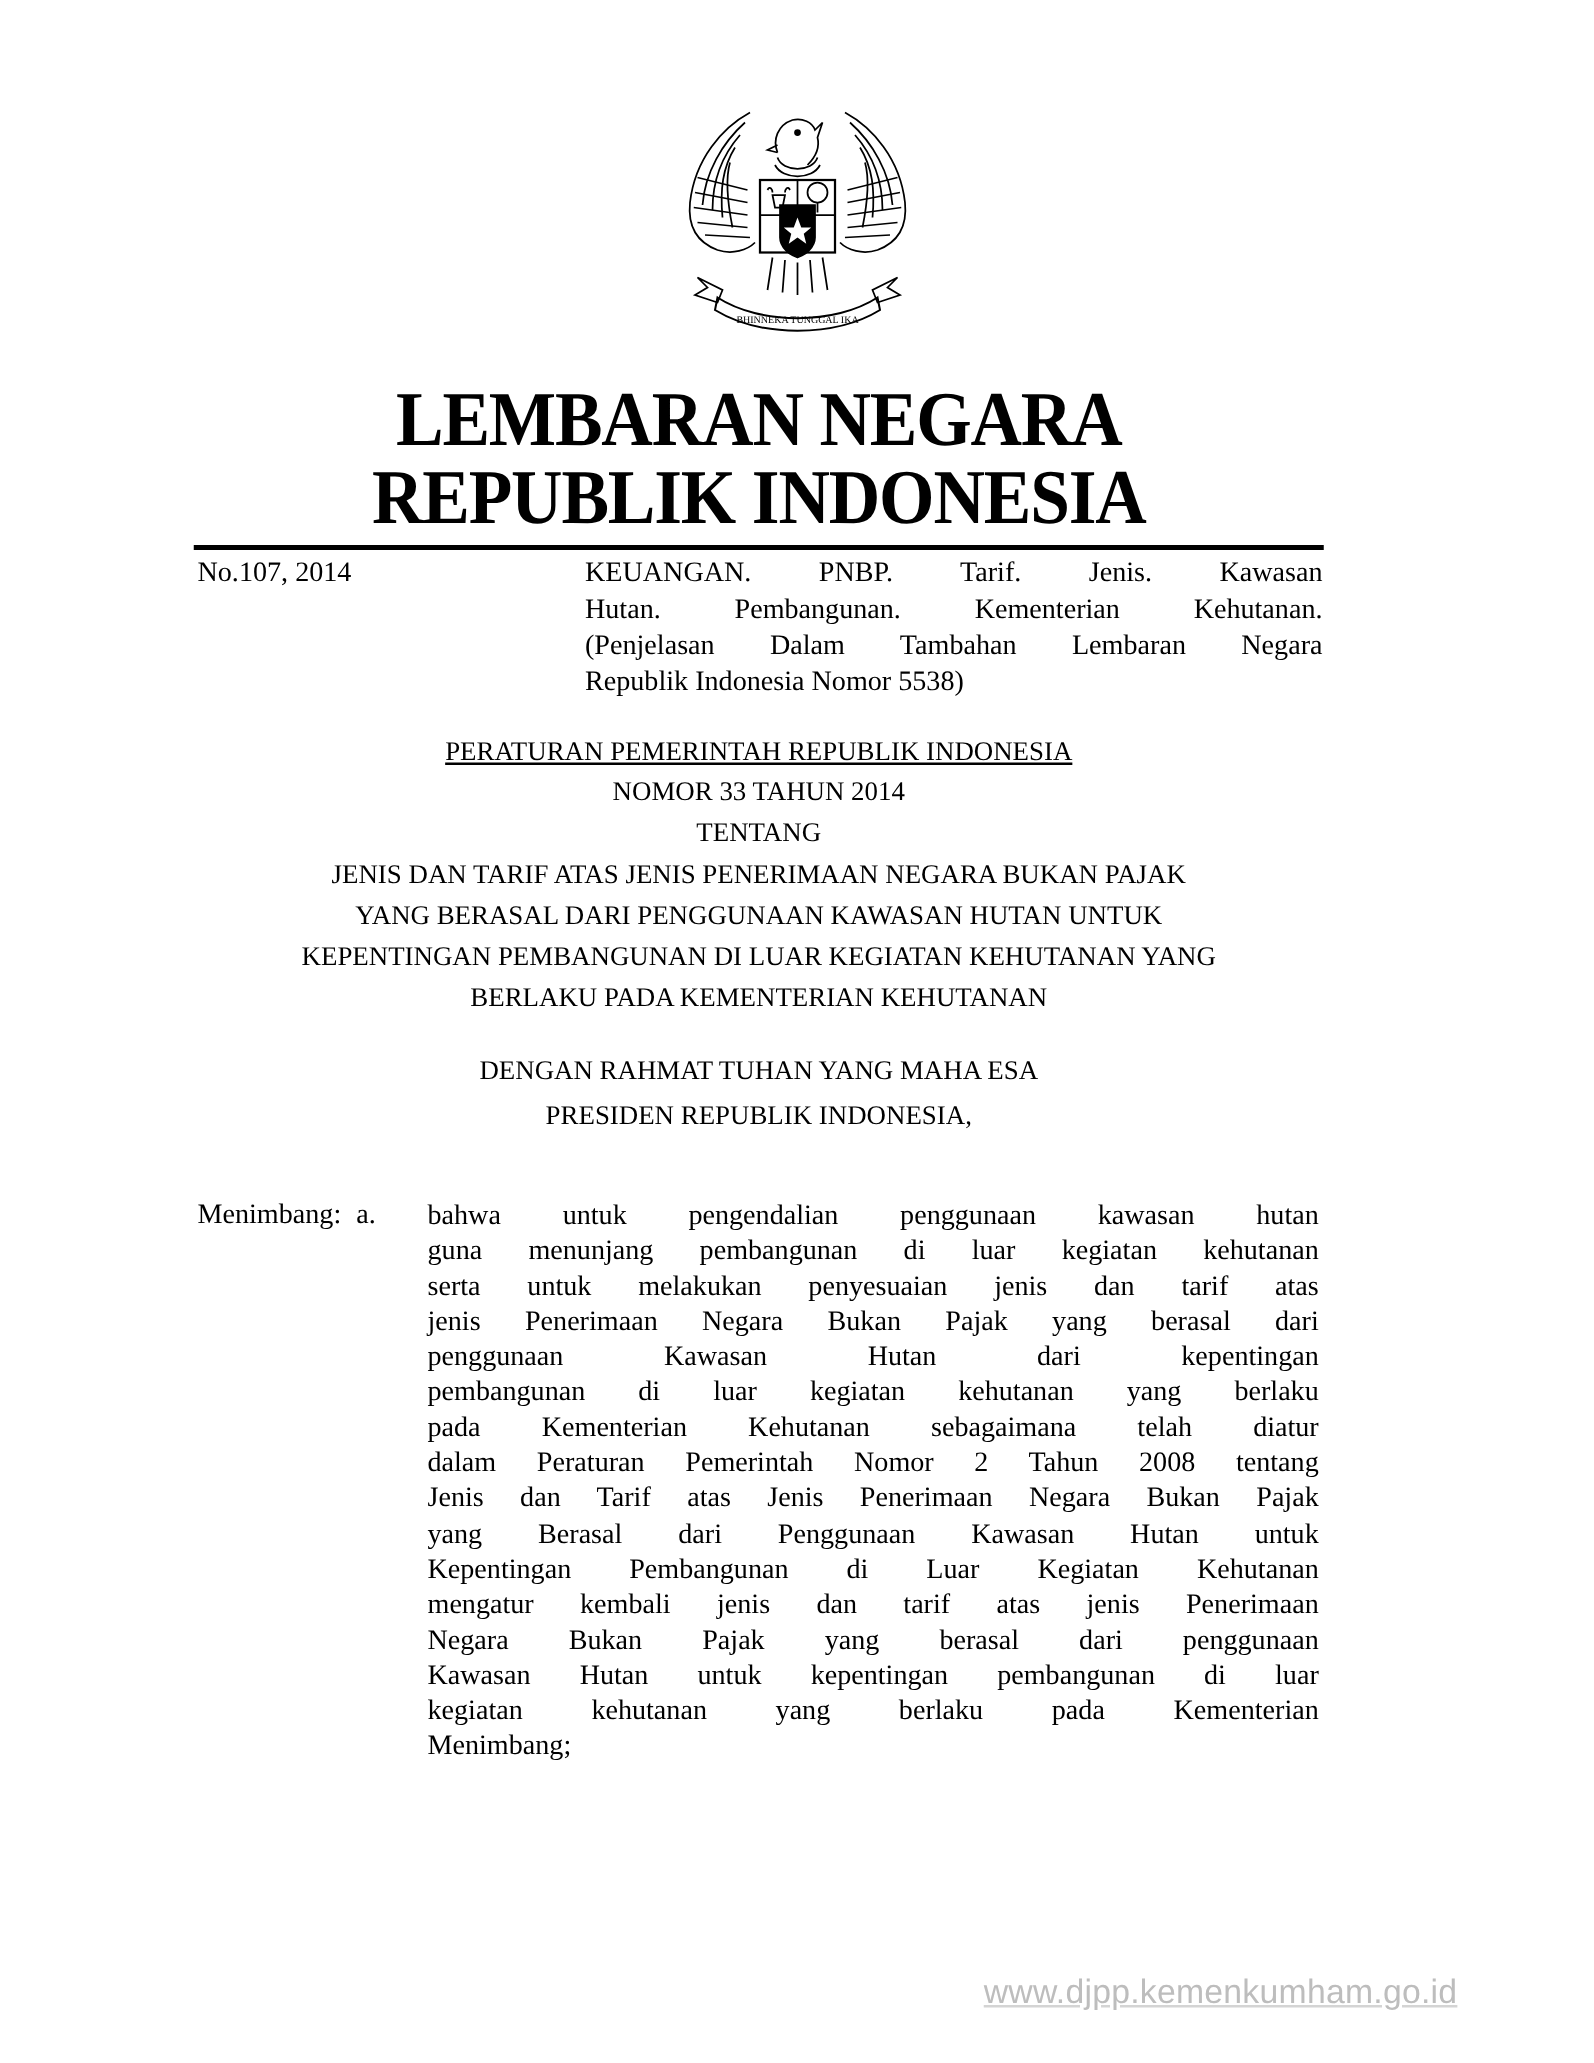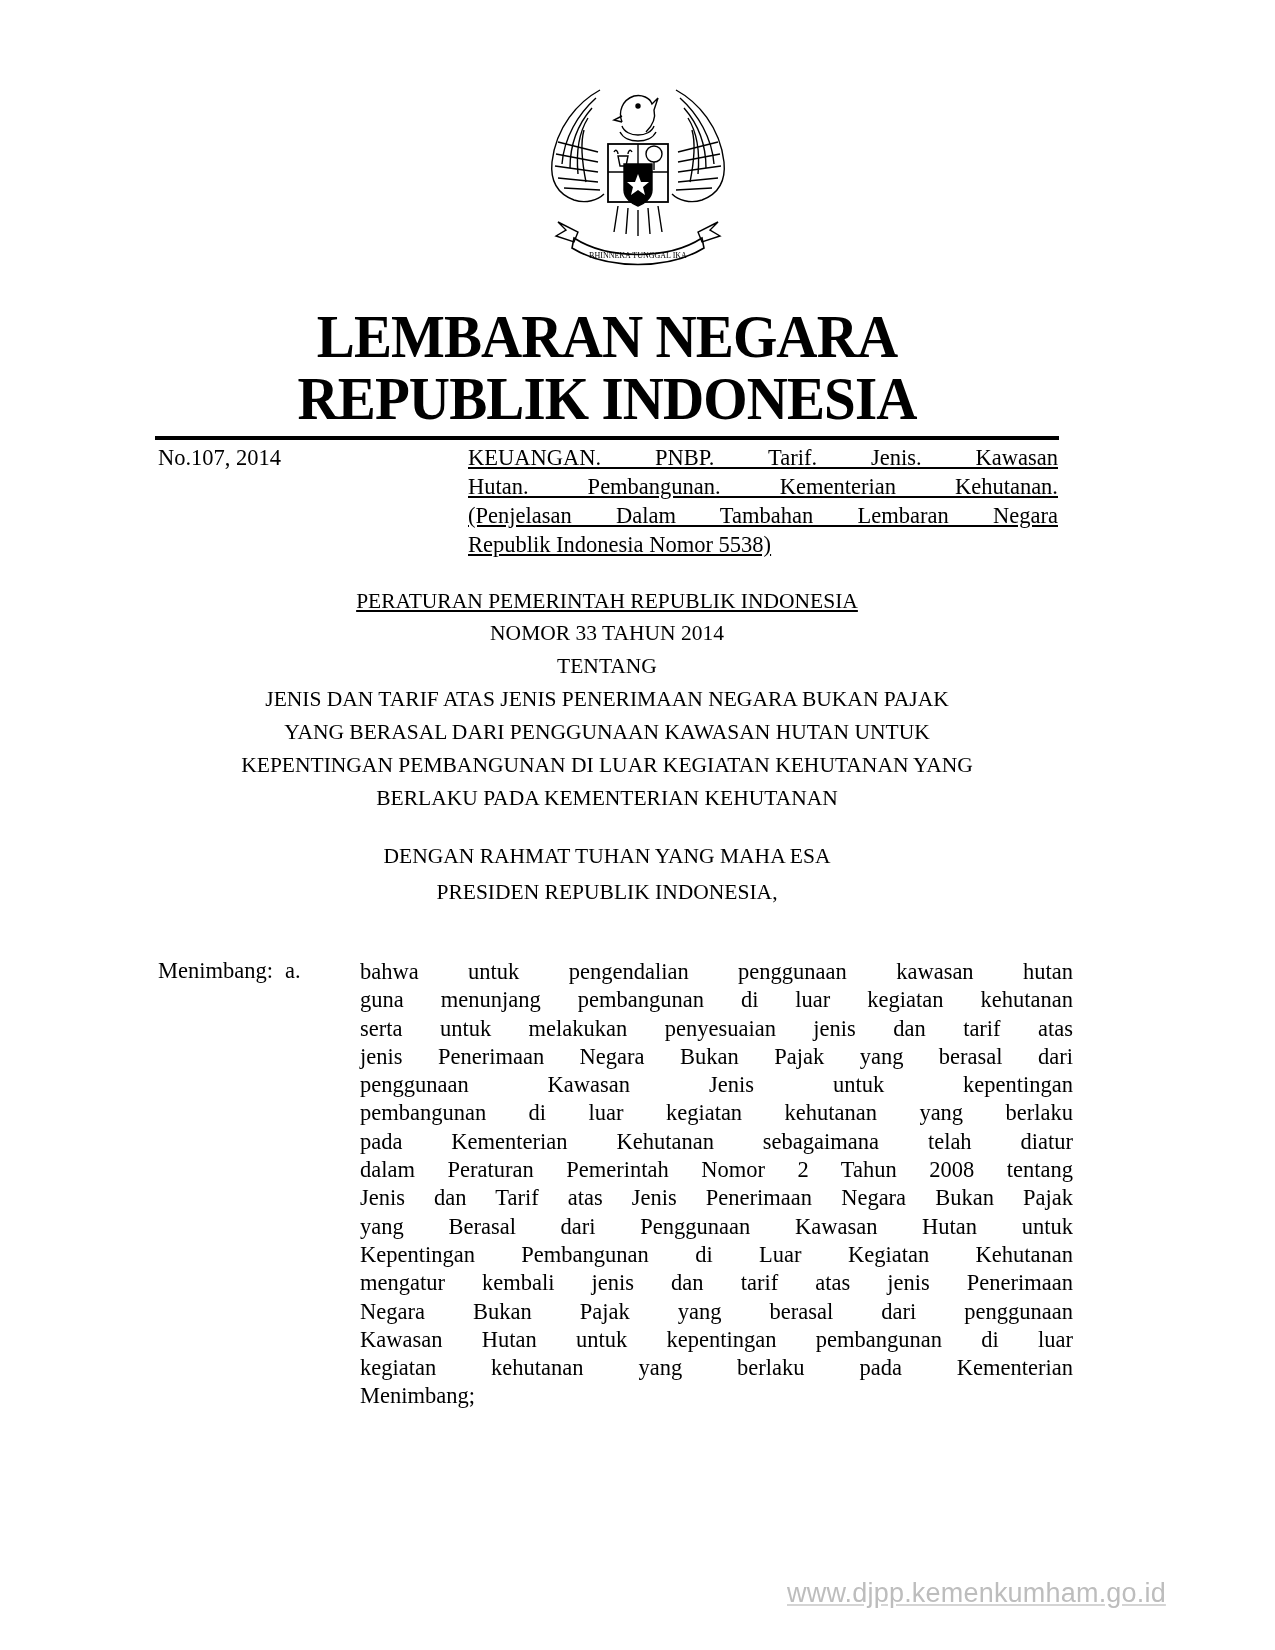--- a/index.html
+++ b/index.html
@@ -66,21 +66,20 @@
       width: 590px;
       text-align: justify;
       text-align-last: left;
     }
     .header-desc .ln {
       display: block;
       text-align: justify;
       text-align-last: justify;
       height: 29px;
       white-space: nowrap;
-      text-decoration: underline;
     }
     .header-desc .ln.last { text-align-last: left; }
     .center-block {
       position: absolute;
       left: 155px;
       width: 904px;
       text-align: center;
       font-size: 21.5px;
     }
     .cline {
@@ -103,21 +102,21 @@
       top: 0;
       white-space: nowrap;
     }
     .consider-marker {
       position: absolute;
       left: 130px;
       top: 0;
     }
     .consider-body {
       position: absolute;
-      left: 205px;
+      left: 187px;
       top: 0;
       width: 713px;
     }
     .consider-body .ln {
       display: block;
       height: 28.3px;
       line-height: 28.3px;
       white-space: nowrap;
       text-align: justify;
       text-align-last: justify;
@@ -218,21 +217,21 @@
 </div>
 
 <div class="consider">
   <div class="consider-label">Menimbang:</div>
   <div class="consider-marker">a.</div>
   <div class="consider-body">
     <span class="ln">bahwa untuk pengendalian penggunaan kawasan hutan</span>
     <span class="ln">guna menunjang pembangunan di luar kegiatan kehutanan</span>
     <span class="ln">serta untuk melakukan penyesuaian jenis dan tarif atas</span>
     <span class="ln">jenis Penerimaan Negara Bukan Pajak yang berasal dari</span>
-    <span class="ln">penggunaan Kawasan Jenis untuk kepentingan</span>
+    <span class="ln">penggunaan Kawasan Hutan dari kepentingan</span>
     <span class="ln">pembangunan di luar kegiatan kehutanan yang berlaku</span>
     <span class="ln">pada Kementerian Kehutanan sebagaimana telah diatur</span>
     <span class="ln">dalam Peraturan Pemerintah Nomor 2 Tahun 2008 tentang</span>
     <span class="ln">Jenis dan Tarif atas Jenis Penerimaan Negara Bukan Pajak</span>
     <span class="ln">yang Berasal dari Penggunaan Kawasan Hutan untuk</span>
     <span class="ln">Kepentingan Pembangunan di Luar Kegiatan Kehutanan</span>
     <span class="ln">mengatur kembali jenis dan tarif atas jenis Penerimaan</span>
     <span class="ln">Negara Bukan Pajak yang berasal dari penggunaan</span>
     <span class="ln">Kawasan Hutan untuk kepentingan pembangunan di luar</span>
     <span class="ln">kegiatan kehutanan yang berlaku pada Kementerian</span>

